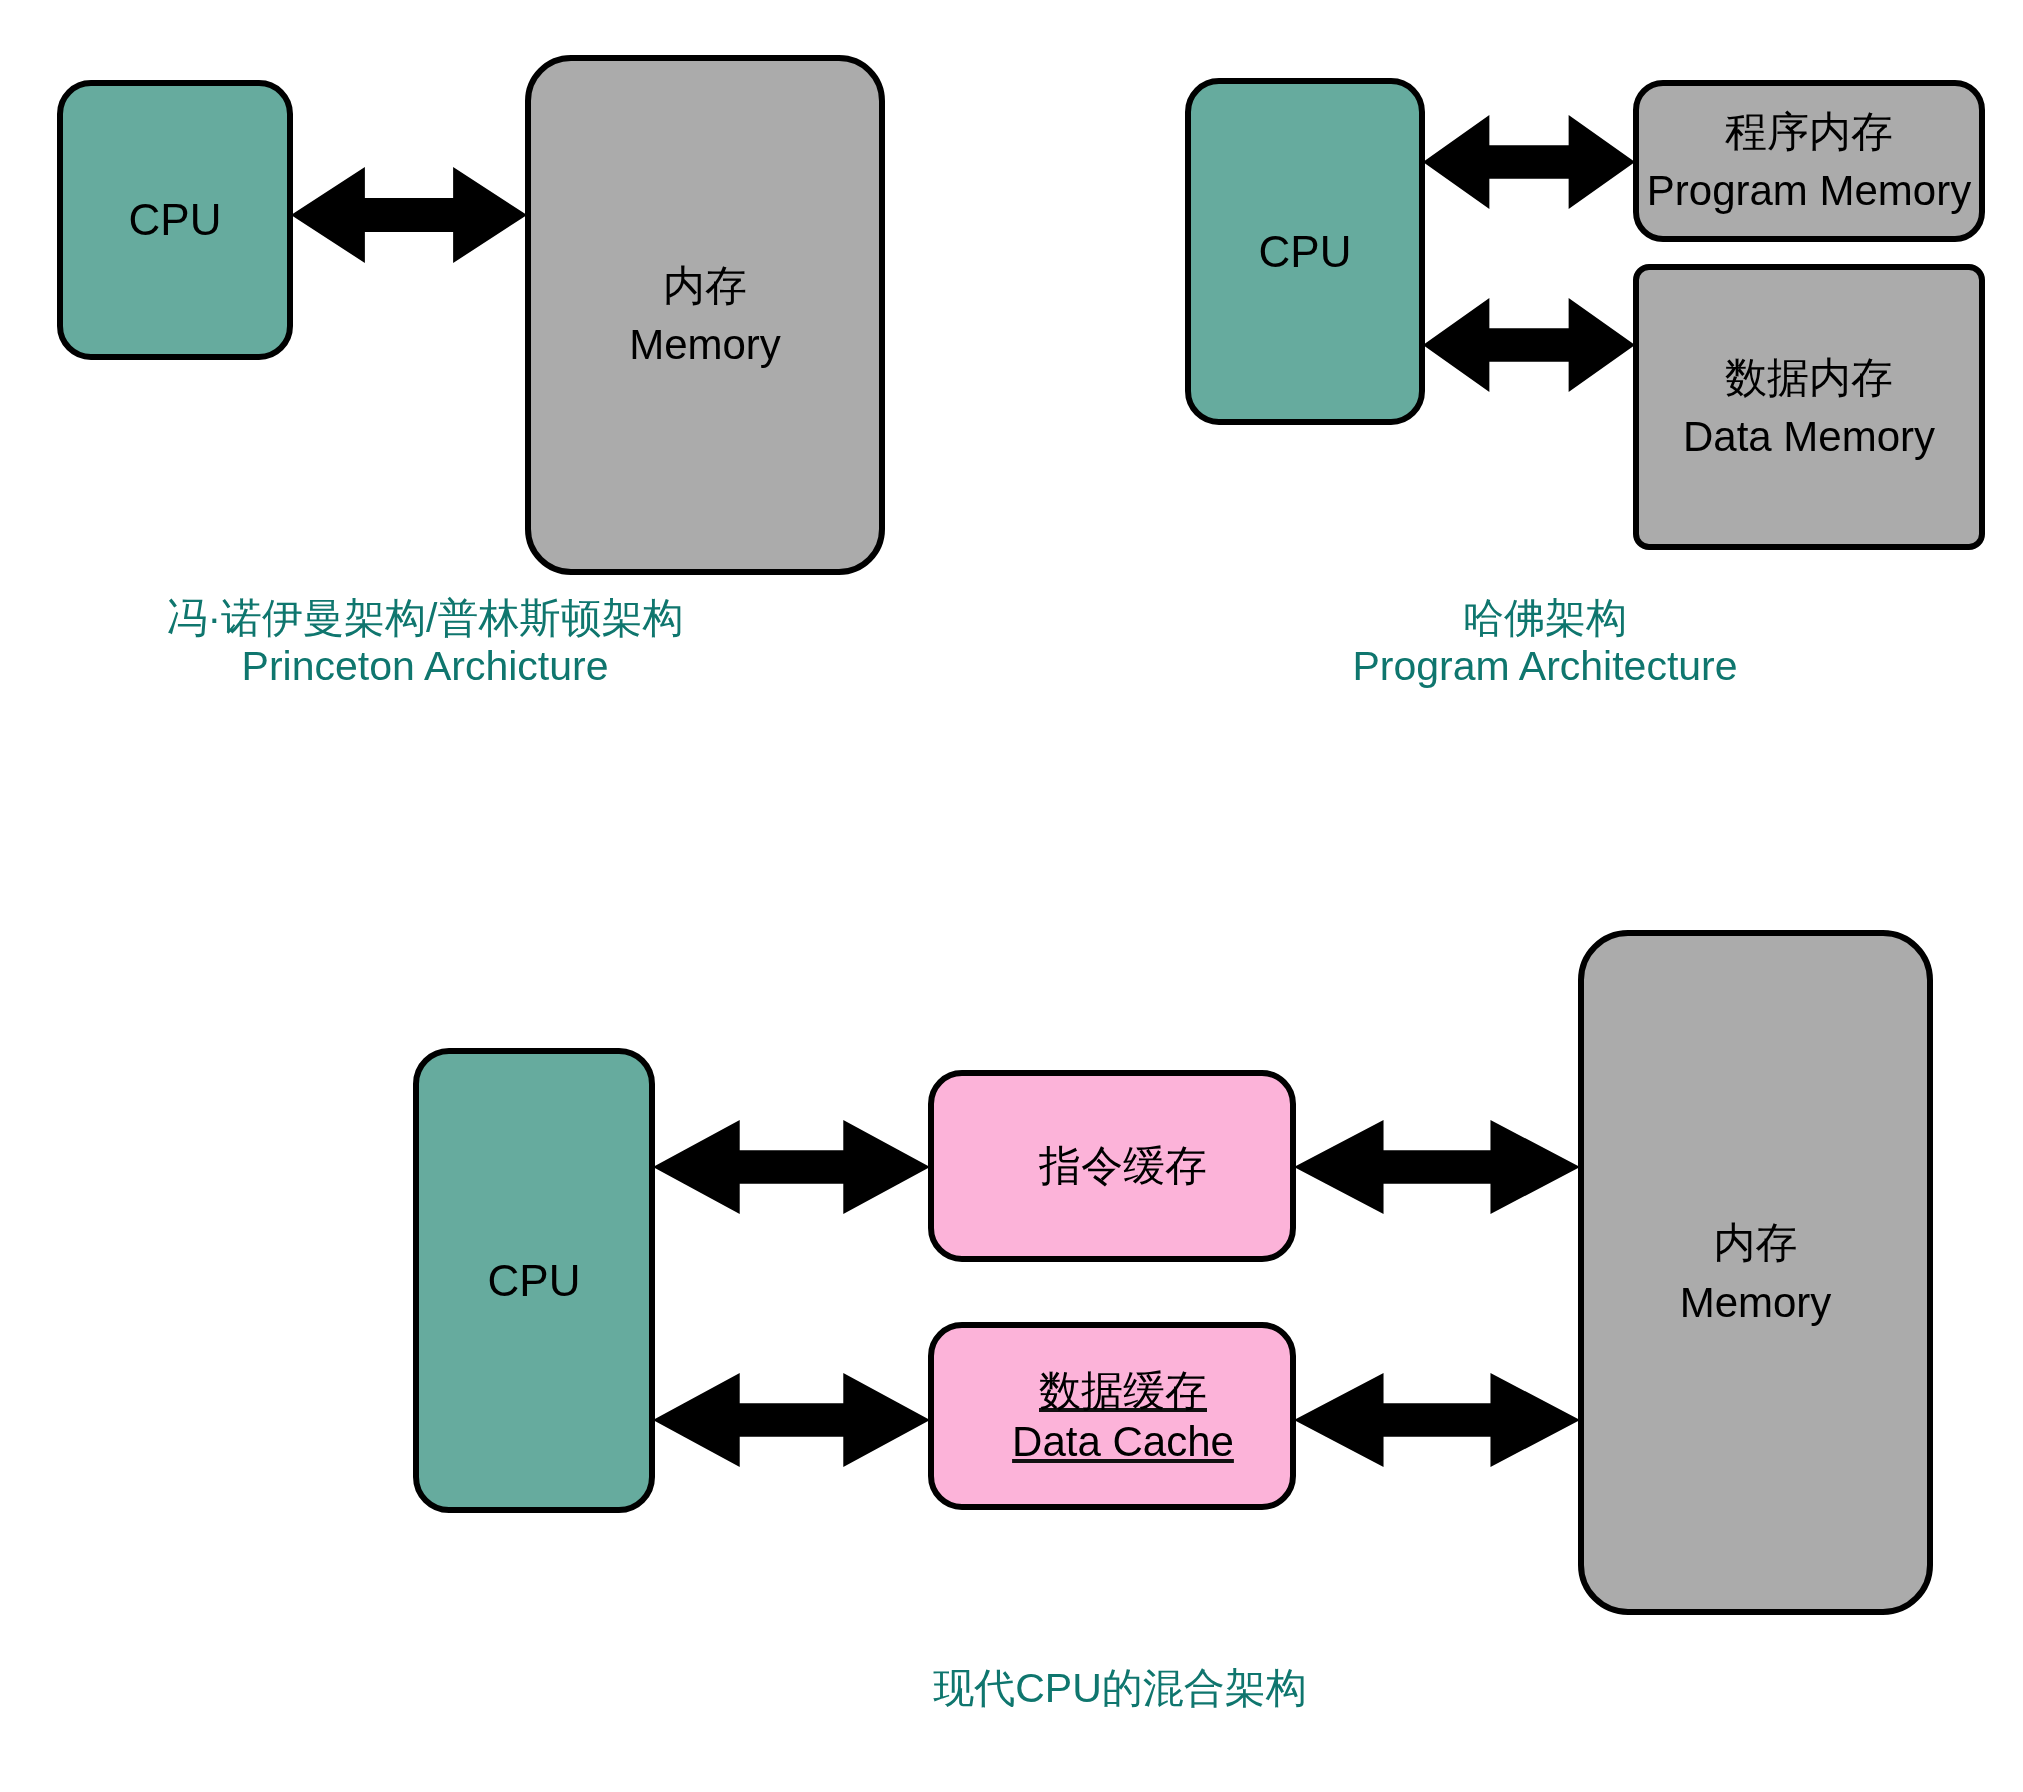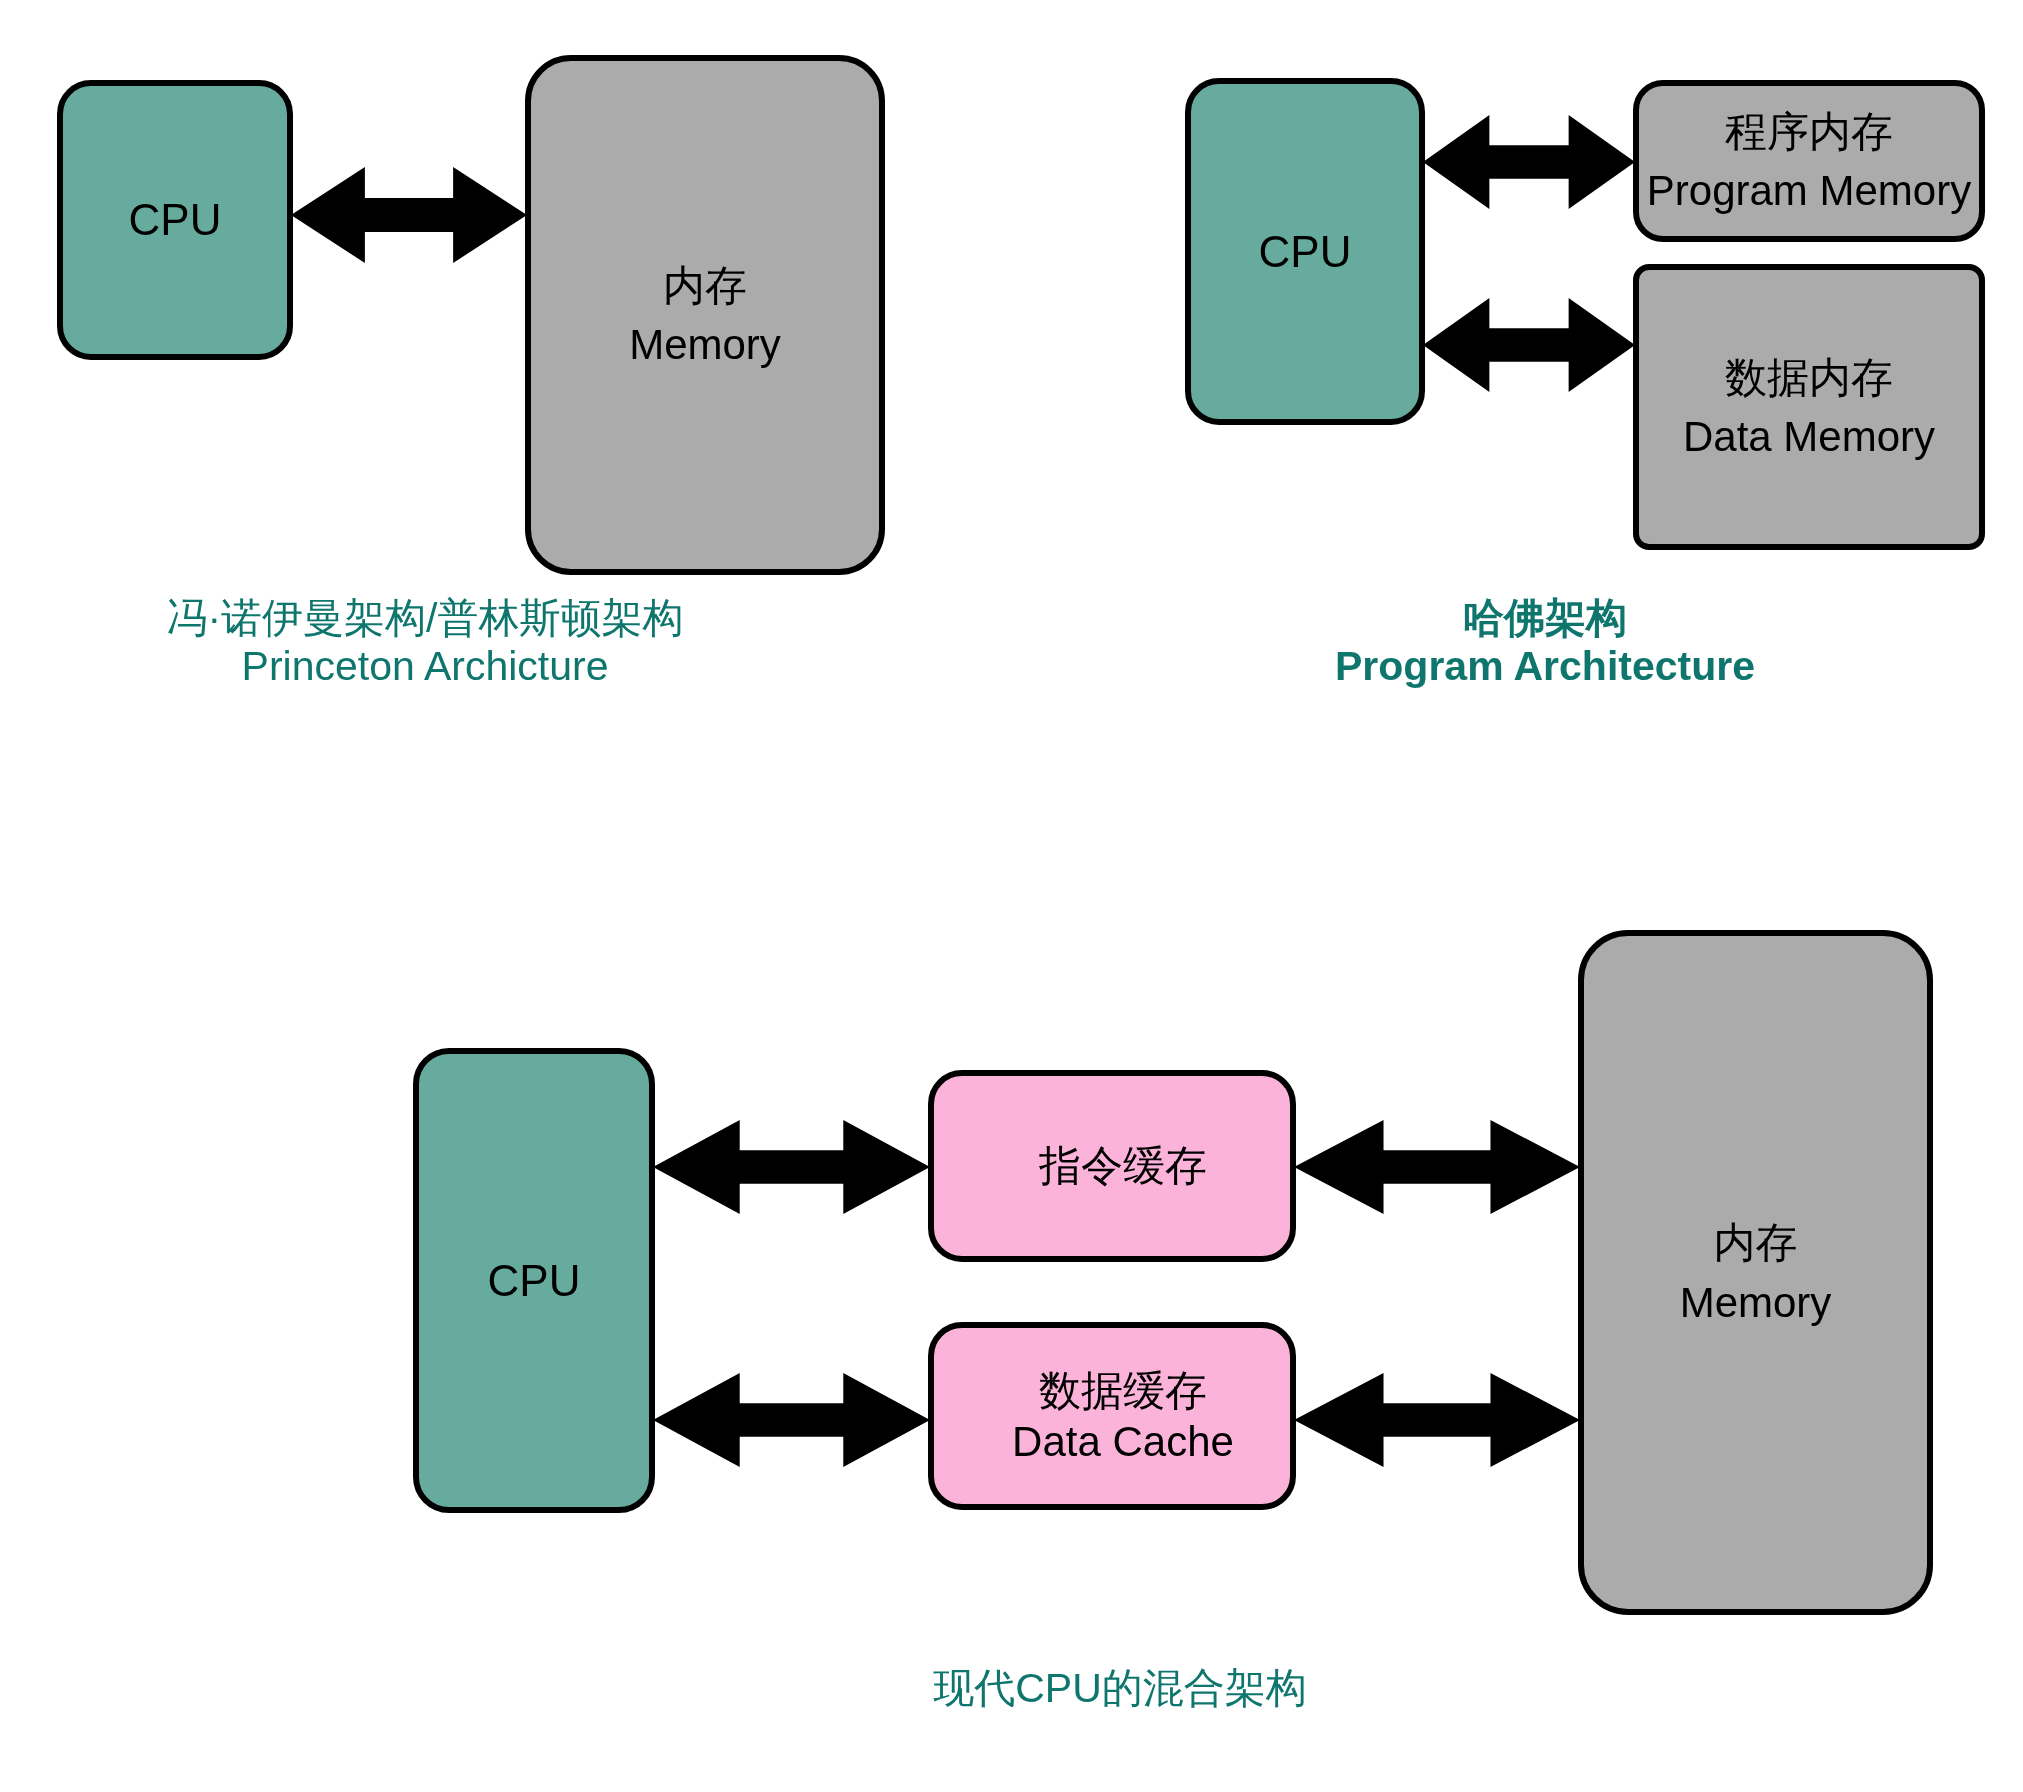--- a/index.html
+++ b/index.html
@@ -84,21 +84,21 @@
     <div class="box mem-box" style="left:1633px;top:80px;width:352px;height:162px;border-radius:30px;">
       <div class="box-label-sm">程序内存</div>
       <div class="box-label-sm">Program Memory</div>
     </div>
 
     <div class="box mem-box" style="left:1633px;top:264px;width:352px;height:286px;border-radius:16px;">
       <div class="box-label-sm">数据内存</div>
       <div class="box-label-sm">Data Memory</div>
     </div>
 
-    <div class="caption" style="left:1245px;top:594px;width:600px;font-weight:bold;">
+    <div class="caption" style="left:1245px;top:594px;width:600px;">
       <div>哈佛架构</div>
       <div>Program Architecture</div>
     </div>
   </section>
 
   <section>
     <div class="box cpu-box" style="left:413px;top:1048px;width:242px;height:465px;border-radius:36px;">
       <div class="box-label">CPU</div>
     </div>
 
@@ -107,21 +107,21 @@
     </svg>
 
     <svg class="arrow" style="left:653px;top:1371px;width:277px;height:98px;" viewBox="0 0 230 100" preserveAspectRatio="none">
       <polygon points="0,50 72,2 72,33 158,33 158,2 230,50 158,98 158,67 72,67 72,98" fill="#000"></polygon>
     </svg>
 
     <div class="box cache-box" style="left:928px;top:1070px;width:368px;height:192px;border-radius:34px;">
       <div class="box-label-sm">指令缓存</div>
     </div>
 
-    <div class="box cache-box" style="left:928px;top:1322px;width:368px;height:188px;border-radius:34px;">
+    <div class="box cache-box" style="left:928px;top:1322px;width:368px;height:188px;border-radius:34px;text-decoration:underline;">
       <div class="box-label-sm">数据缓存</div>
       <div class="box-label-sm">Data Cache</div>
     </div>
 
     <svg class="arrow" style="left:1294px;top:1118px;width:286px;height:98px;" viewBox="0 0 230 100" preserveAspectRatio="none">
       <polygon points="0,50 72,2 72,33 158,33 158,2 230,50 158,98 158,67 72,67 72,98" fill="#000"></polygon>
     </svg>
 
     <svg class="arrow" style="left:1294px;top:1371px;width:286px;height:98px;" viewBox="0 0 230 100" preserveAspectRatio="none">
       <polygon points="0,50 72,2 72,33 158,33 158,2 230,50 158,98 158,67 72,67 72,98" fill="#000"></polygon>

